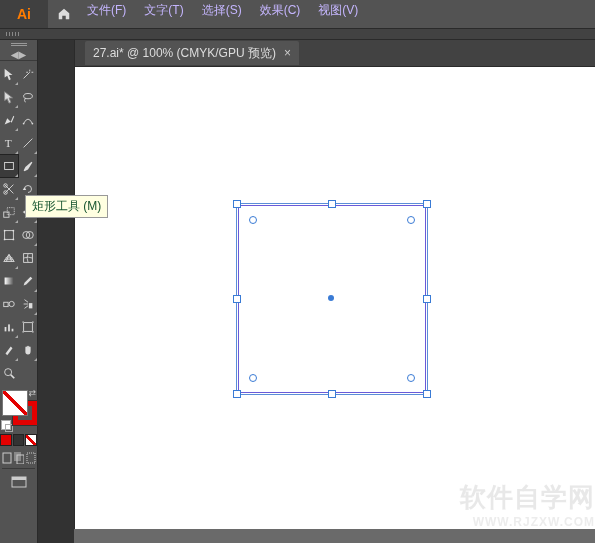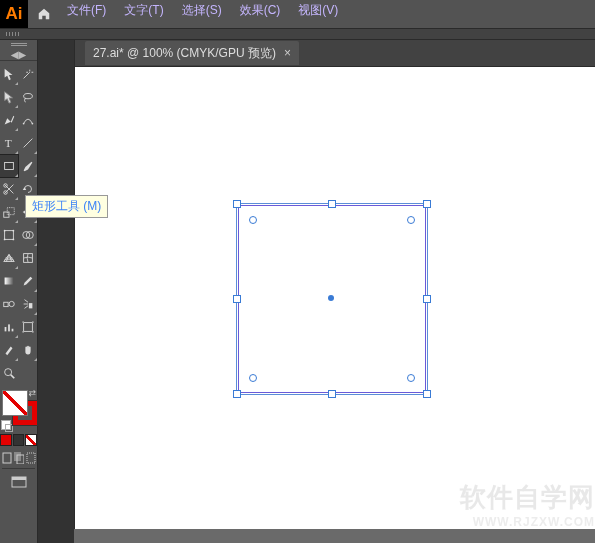--- a/index.html
+++ b/index.html
@@ -17,26 +17,26 @@
 
   
   .top-bar {
     height: 28px;
     background: #535353;
     display: flex;
     align-items: center;
     border-bottom: 1px solid #2a2a2a;
   }
   .ai-logo {
-    width: 28px;
+    width: 48px;
     height: 28px;
-    background: #000000;
+    background: #404040;
     color: #ff7c00;
     font-weight: bold;
-    font-size: 17px;
+    font-size: 14px;
     display: flex;
     align-items: center;
     justify-content: center;
     margin-right: 2px;
   }
   .home-icon {
     width: 28px; height: 28px;
     display:flex; align-items:center; justify-content:center;
     color: #ddd;
   }
@@ -220,21 +220,21 @@
   .center-dot{
     position:absolute; width:6px;height:6px; background:#3a7bd5; border-radius:50%;
   }
 
   
   .tooltip{
     position:absolute;
     left: 25px; top: 195px;
     background:#ffffe1;
     border:1px solid #999;
-    color:#3b82f6;
+    color:#14532d;
     padding: 2px 6px;
     font-size:12px;
     z-index:50;
     white-space:nowrap;
   }
 
   
   .watermark{
     position:absolute;
     right: 0; bottom: 16px;

